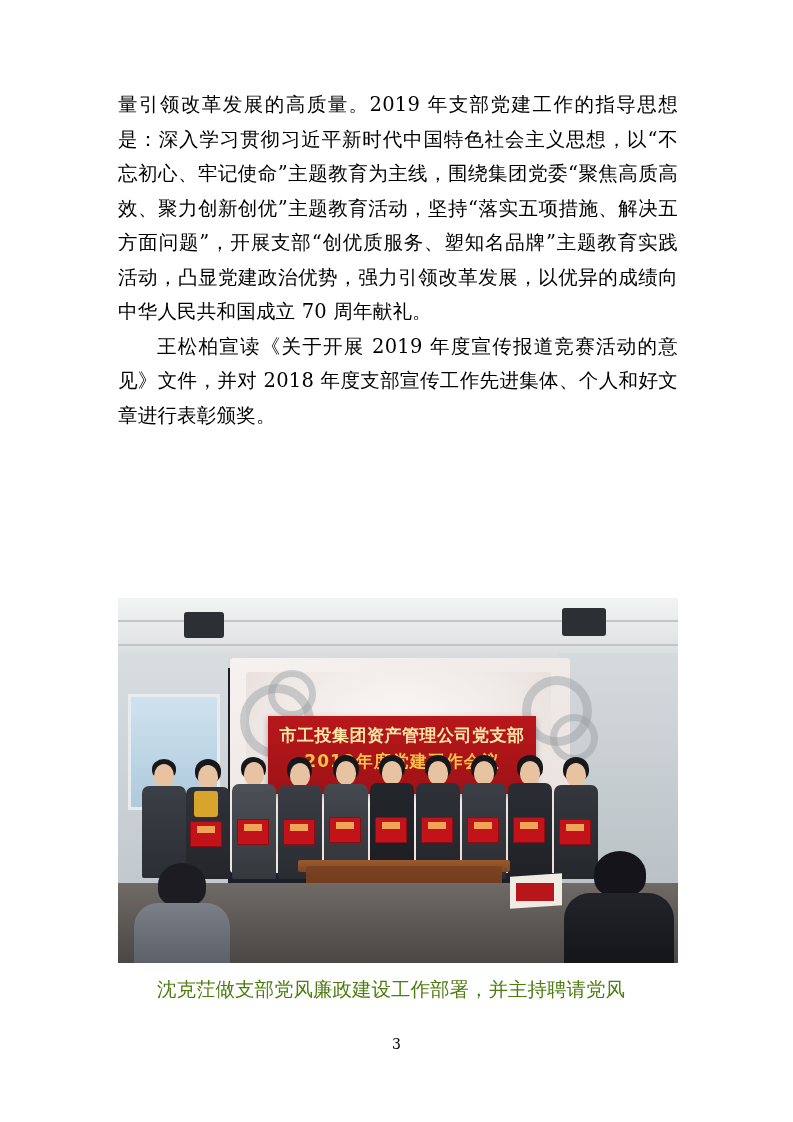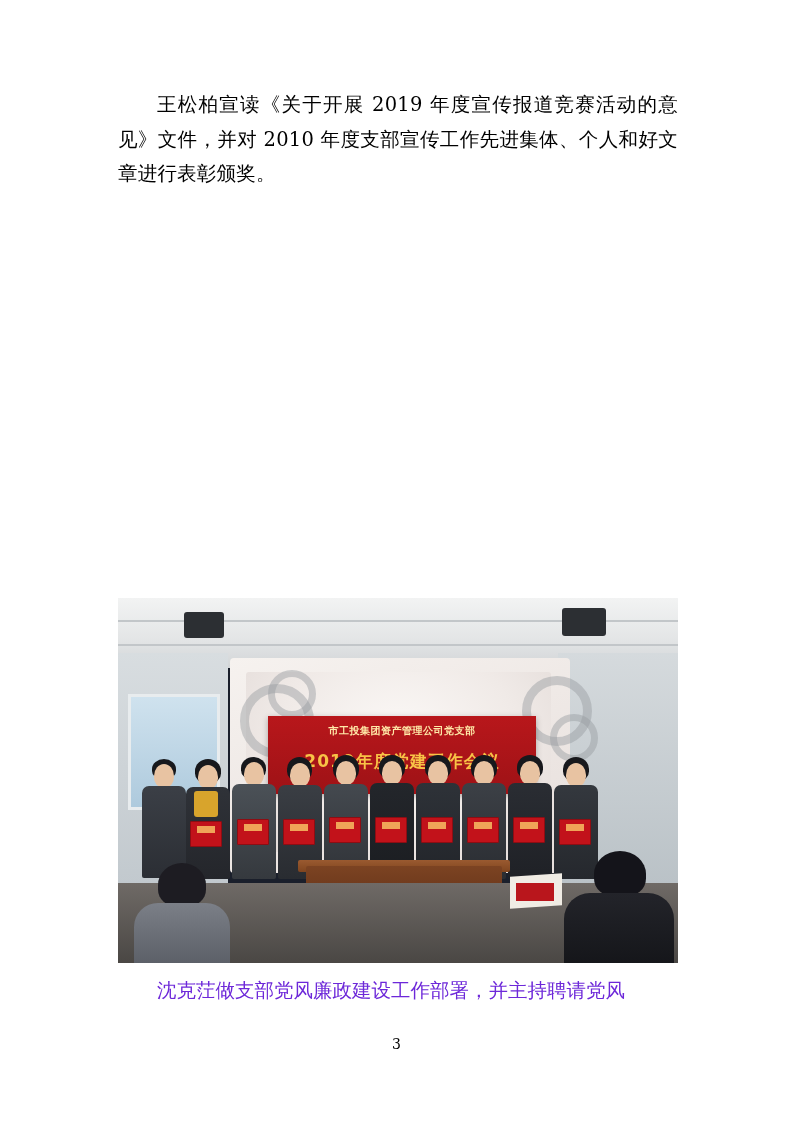--- a/index.html
+++ b/index.html
@@ -75,21 +75,21 @@
     background: radial-gradient(ellipse at 50% 35%, #fbf8f6 0%, #f0eae7 55%, #e2dad7 100%);
     border-radius: 3px;
   }
   .banner {
     position: absolute; left: 150px; top: 118px; width: 268px; height: 78px;
     background: linear-gradient(180deg, #b8171b 0%, #9e1216 100%);
     box-shadow: 0 2px 6px rgba(0,0,0,0.3);
   }
   .banner-t1 {
     position: absolute; left: 0; top: 8px; width: 100%;
-    text-align: center; color: #ffe9a8; font-size: 10px;
+    text-align: center; color: #ffe9a8; font-size: 17px;
     font-family: "DejaVu Sans", "Liberation Sans", sans-serif;
     font-weight: bold; letter-spacing: 0.5px;
   }
   .banner-t2 {
     position: absolute; left: 0; top: 34px; width: 100%;
     text-align: center; color: #ffd24a; font-size: 17px;
     font-family: "DejaVu Sans", "Liberation Sans", sans-serif;
     font-weight: bold; letter-spacing: 1px; opacity: 0.92;
   }
   .gear {
@@ -139,39 +139,41 @@
   .fg-person {
     position: absolute; bottom: 0;
   }
   .caption {
     position: absolute;
     left: 118px;
     top: 975px;
     width: 560px;
     font-size: 19.5px;
     line-height: 32px;
-    color: #6d28d9;
+    color: #4d7c0f;
     text-indent: 39px;
+    font-family: Liberation Mono, monospace;
   }
   .page-number {
     position: absolute;
     left: 0; top: 1036px; width: 100%;
     text-align: center;
     font-size: 14px;
     color: #000;
     font-family: "DejaVu Serif", "Liberation Serif", serif;
   }
 </style>
 </head>
 <body>
 
 <div class="page">
 
   <div class="content">
-    <p class="para indent">王松柏宣读《关于开展 2019 年度宣传报道竞赛活动的意见》文件，并对 2010 年度支部宣传工作先进集体、个人和好文章进行表彰颁奖。</p>
+    <p class="para">量引领改革发展的高质量。2019 年支部党建工作的指导思想是：深入学习贯彻习近平新时代中国特色社会主义思想，以“不忘初心、牢记使命”主题教育为主线，围绕集团党委“聚焦高质高效、聚力创新创优”主题教育活动，坚持“落实五项措施、解决五方面问题”，开展支部“创优质服务、塑知名品牌”主题教育实践活动，凸显党建政治优势，强力引领改革发展，以优异的成绩向中华人民共和国成立 70 周年献礼。</p>
+    <p class="para indent">王松柏宣读《关于开展 2019 年度宣传报道竞赛活动的意见》文件，并对 2018 年度支部宣传工作先进集体、个人和好文章进行表彰颁奖。</p>
   </div>
 
   <div class="photo-wrap">
     <div class="photo">
 
       <div class="ceiling"></div>
       <div class="ceil-line" style="top:22px;"></div>
       <div class="ceil-line" style="top:46px;"></div>
 
       <div class="speaker" style="left:66px; top:14px; width:40px; height:26px;"></div>

